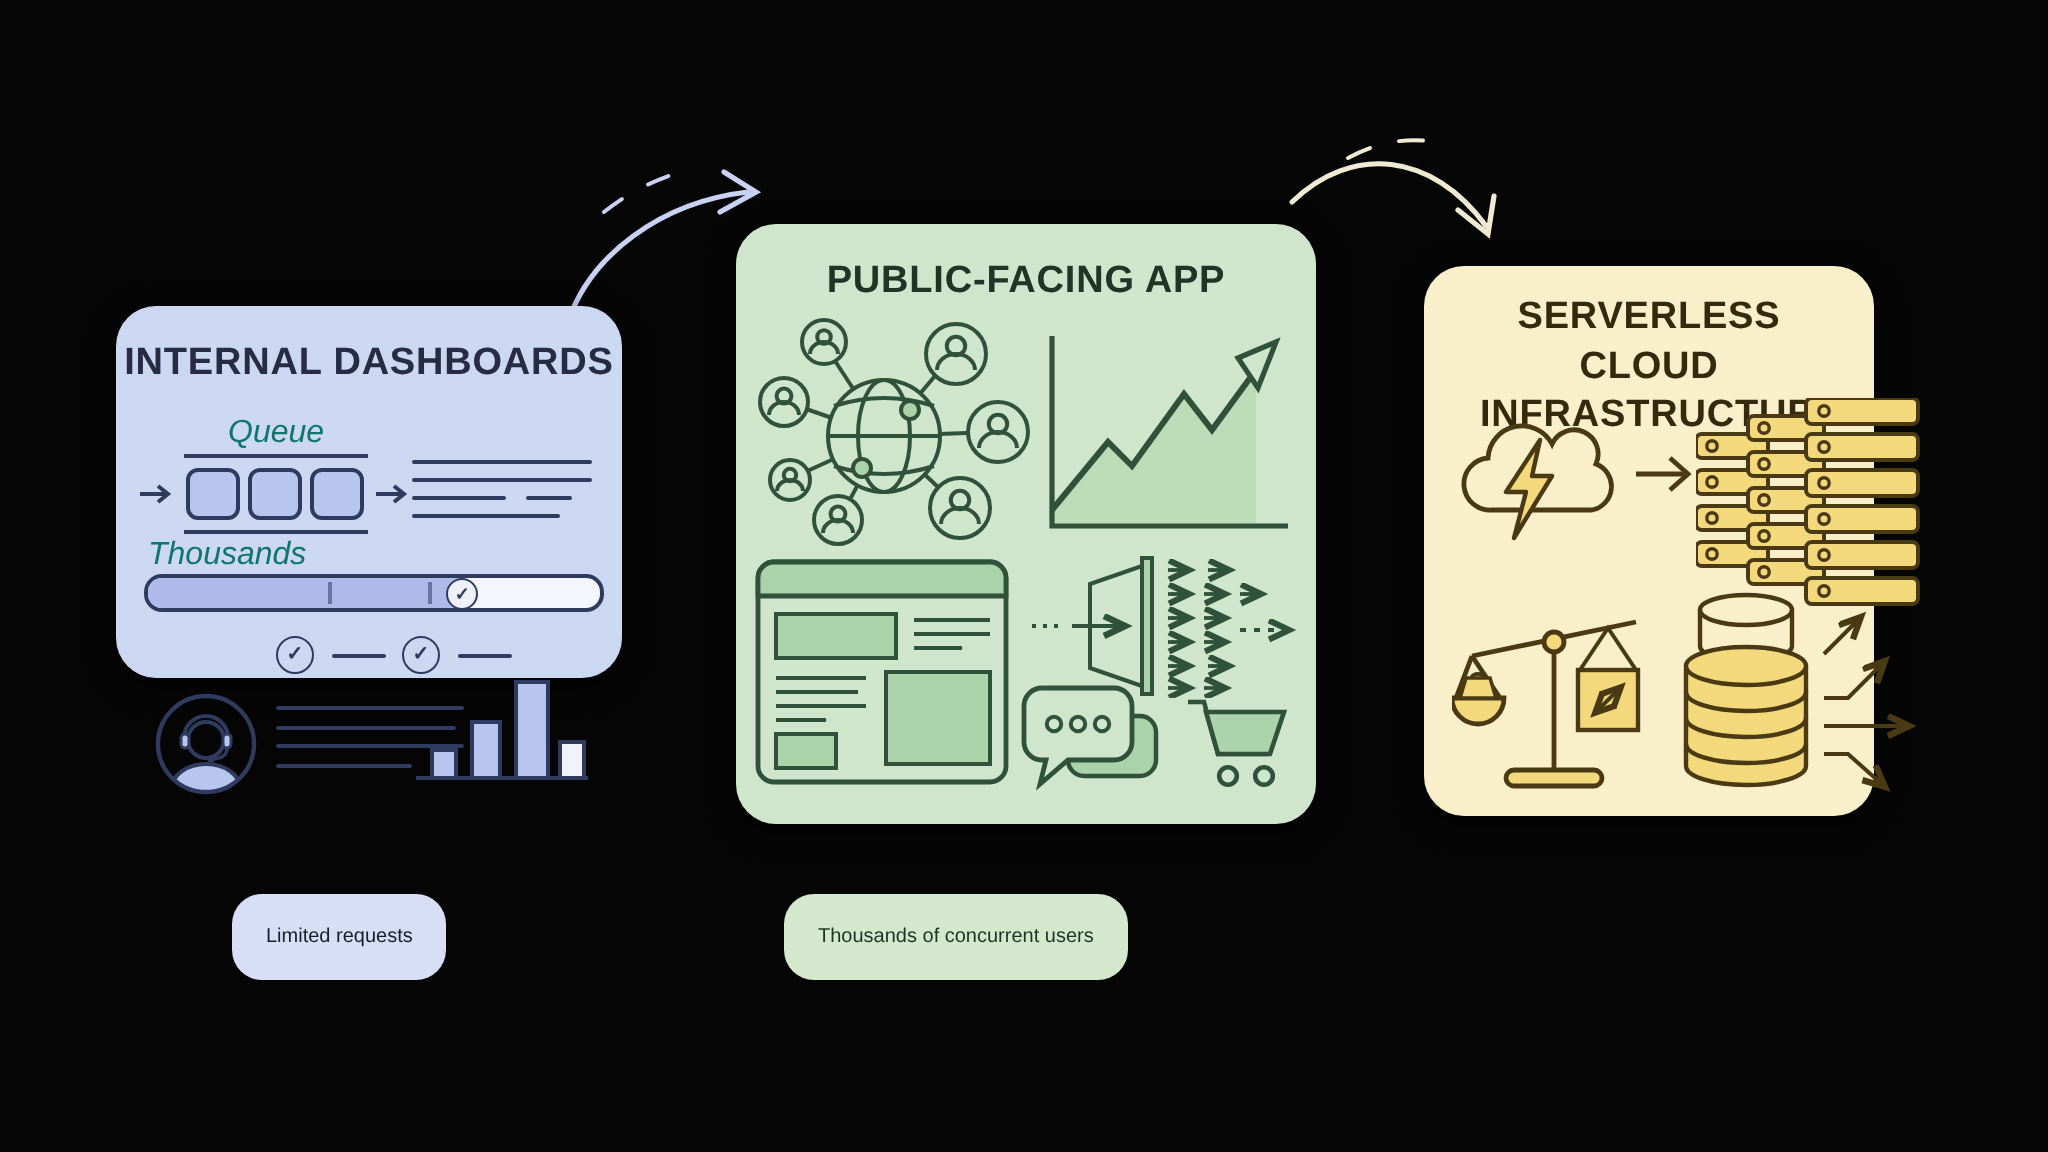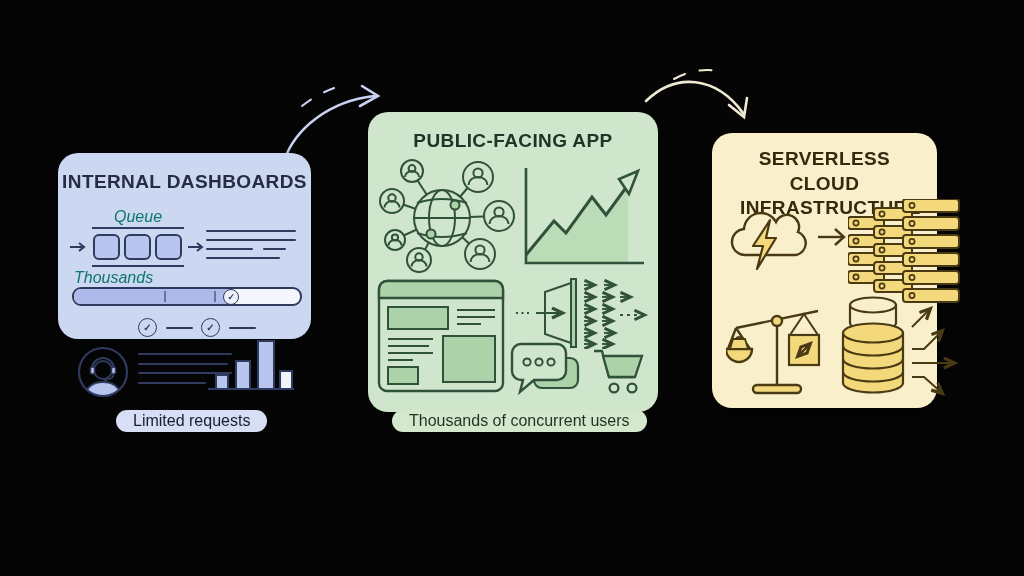--- a/index.html
+++ b/index.html
@@ -28,21 +28,21 @@
   .progress-tick{position:absolute;top:2px;bottom:2px;width:1.5px;background:#2f3b5e;opacity:.55;}
   .progress-check{position:absolute;top:0px;width:14px;height:14px;border:1.6px solid #2f3b5e;
     border-radius:50%;background:#eef1fa;color:#2f3b5e;font-size:9px;line-height:14px;
     text-align:center;font-weight:700;}
   
   .checkrow{position:absolute;display:flex;align-items:center;gap:9px;}
   .checkcircle{width:17px;height:17px;border:1.7px solid #2f3b5e;border-radius:50%;
     color:#2f3b5e;font-size:10px;line-height:17px;text-align:center;font-weight:700;}
   .checkdash{width:27px;height:2px;background:#2f3b5e;border-radius:1px;}
   
-  .pill{position:absolute;top:410px;border-radius:15px;padding:2px 17px;font-size:16px;
+  .pill{position:absolute;top:447px;border-radius:15px;padding:16px 17px;font-size:10px;
         font-weight:500;white-space:nowrap;}
   .pill-blue{left:116px;background:#d7def6;color:#171d30;}
   .pill-green{left:392px;background:#d3e8cd;color:#1d3424;}
   .pill-yellow{left:786px;background:#f9f0c8;color:#33260c;}
   svg{display:block;}
   .overlay{position:absolute;left:0;top:0;pointer-events:none;}
 </style>
 </head>
 <body>
 

